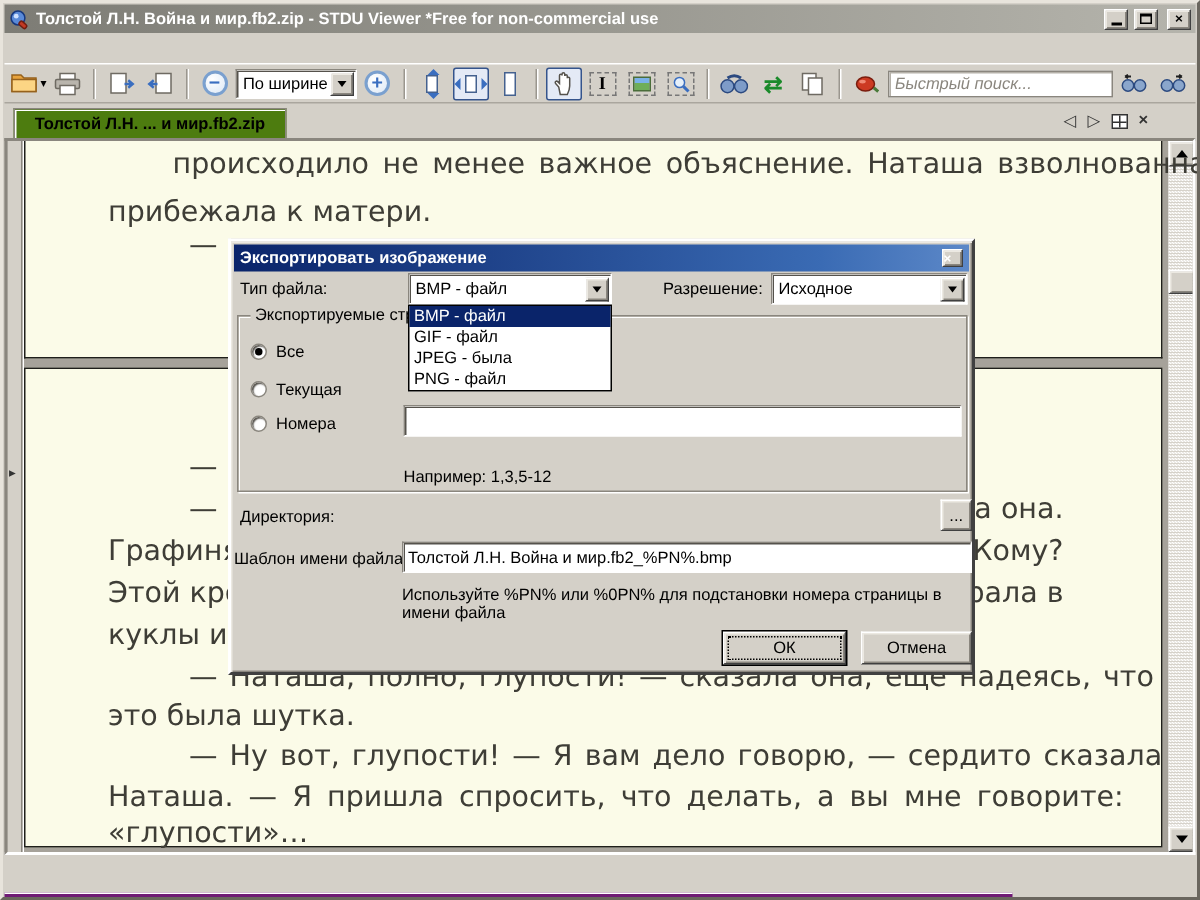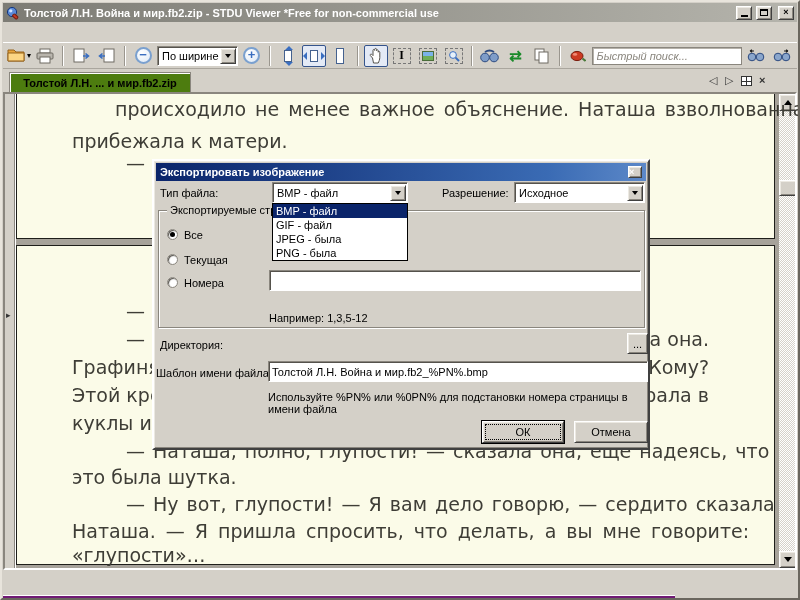--- a/index.html
+++ b/index.html
@@ -388,21 +388,21 @@
       <div class="radio" style="left:8px;top:66px"></div>
       <span class="dlabel" style="left:25px;top:66px">Номера</span>
       <input class="dinput" style="left: 110px; top: 59px; width: 372px;" value="">
       <span class="dlabel" style="left:110px;top:101px">Например: 1,3,5-12</span>
     </div>
 
     <div class="droplist" style="left:118px;top:42px;width:136px">
       <div class="dropitem sel">BMP - файл</div>
       <div class="dropitem">GIF - файл</div>
       <div class="dropitem">JPEG - была</div>
-      <div class="dropitem">PNG - была</div>
+      <div class="dropitem">PNG - файл</div>
     </div>
 
     <span class="dlabel" style="left:6px;top:178px">Директория:</span>
     <div class="dbtn" style="left:473px;top:172px;width:21px;height:21px">
       <span>...</span>
     </div>
 
     <span class="dlabel" style="left:2px;top:206px">Шаблон имени файла:</span>
     <input class="dinput" style="left: 114px; top: 200px; width: 380px;" value="Толстой Л.Н. Война и мир.fb2_%PN%.bmp">
     <span class="dlabel" style="left:114px;top:230px">Используйте %PN% или %0PN% для подстановки номера страницы в</span>

